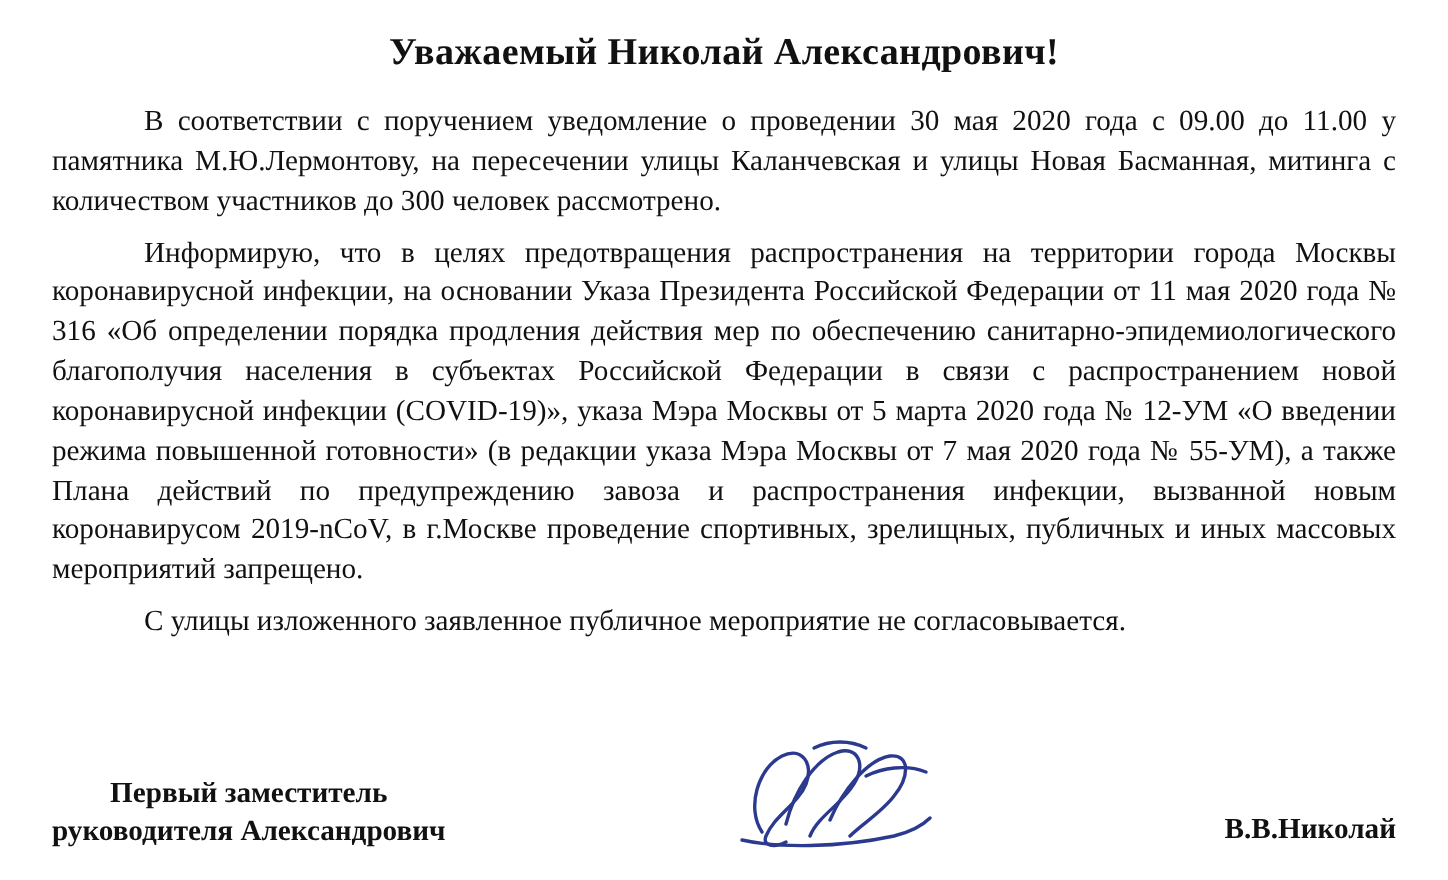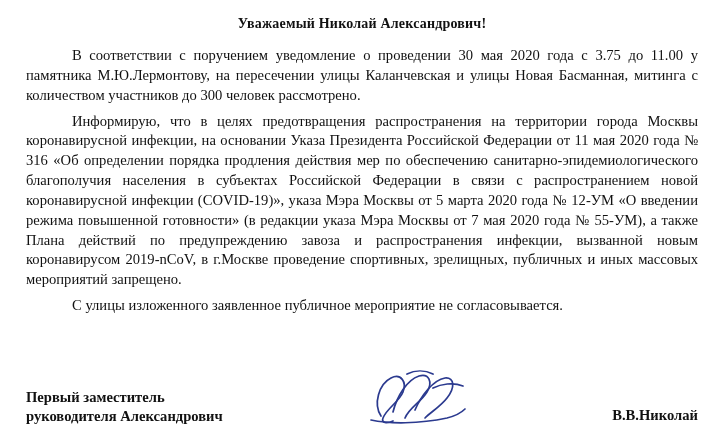--- a/index.html
+++ b/index.html
@@ -17,21 +17,21 @@
   .page {
     position: relative;
     width: 724px;
     height: 440px;
     box-sizing: border-box;
     padding: 10px 26px 0 26px;
   }
   .salutation {
     text-align: center;
     font-weight: bold;
-    font-size: 14px;
+    font-size: 19px;
     letter-spacing: 0.2px;
     margin: 6px 0 14px 0;
   }
   .body-text p {
     margin: 0 0 0 0;
     text-align: justify;
     text-justify: inter-word;
     font-size: 14.6px;
     line-height: 1.36;
     text-indent: 46px;
@@ -47,20 +47,21 @@
     bottom: 14px;
     display: flex;
     align-items: flex-end;
     justify-content: space-between;
   }
   .sig-left {
     font-weight: bold;
     font-size: 14.6px;
     line-height: 1.32;
     white-space: pre-line;
+    text-align: center;
   }
   .sig-mid {
     flex: 0 0 auto;
     margin-bottom: -2px;
     padding: 0 10px;
   }
   .sig-right {
     font-weight: bold;
     font-size: 14.6px;
     padding-bottom: 2px;
@@ -71,21 +72,21 @@
   }
 </style>
 </head>
 <body>
 
 <div class="page">
 
   <div class="salutation">Уважаемый Николай Александрович!</div>
 
   <div class="body-text">
-    <p>В соответствии с поручением уведомление о проведении 30 мая 2020 года с 3.75 до 11.00 у памятника М.Ю.Лермонтову, на пересечении улицы Каланчевская и улицы Новая Басманная, митинга с количеством участников до 300 человек рассмотрено.</p>
+    <p>В соответствии с поручением уведомление о проведении 30 мая 2020 года с 09.00 до 11.00 у памятника М.Ю.Лермонтову, на пересечении улицы Каланчевская и улицы Новая Басманная, митинга с количеством участников до 300 человек рассмотрено.</p>
     <p>Информирую, что в целях предотвращения распространения на территории города Москвы коронавирусной инфекции, на основании Указа Президента Российской Федерации от 11 мая 2020 года № 316 «Об определении порядка продления действия мер по обеспечению санитарно-эпидемиологического благополучия населения в субъектах Российской Федерации в связи с распространением новой коронавирусной инфекции (COVID-19)», указа Мэра Москвы от 5 марта 2020 года № 12-УМ «О введении режима повышенной готовности» (в редакции указа Мэра Москвы от 7 мая 2020 года № 55-УМ), а также Плана действий по предупреждению завоза и распространения инфекции, вызванной новым коронавирусом 2019-nCoV, в г.Москве проведение спортивных, зрелищных, публичных и иных массовых мероприятий запрещено.</p>
     <p>С улицы изложенного заявленное публичное мероприятие не согласовывается.</p>
   </div>
 
   <div class="signature">
     <div class="sig-left"><span>Первый заместитель</span><br><span>руководителя Александрович</span></div>
 
     <div class="sig-mid">
       <svg class="scribble" width="110" height="62" viewBox="0 0 110 62" fill="none" xmlns="http://www.w3.org/2000/svg">
         <g stroke="#2b3a8f" stroke-width="1.7" fill="none" stroke-linecap="round">

